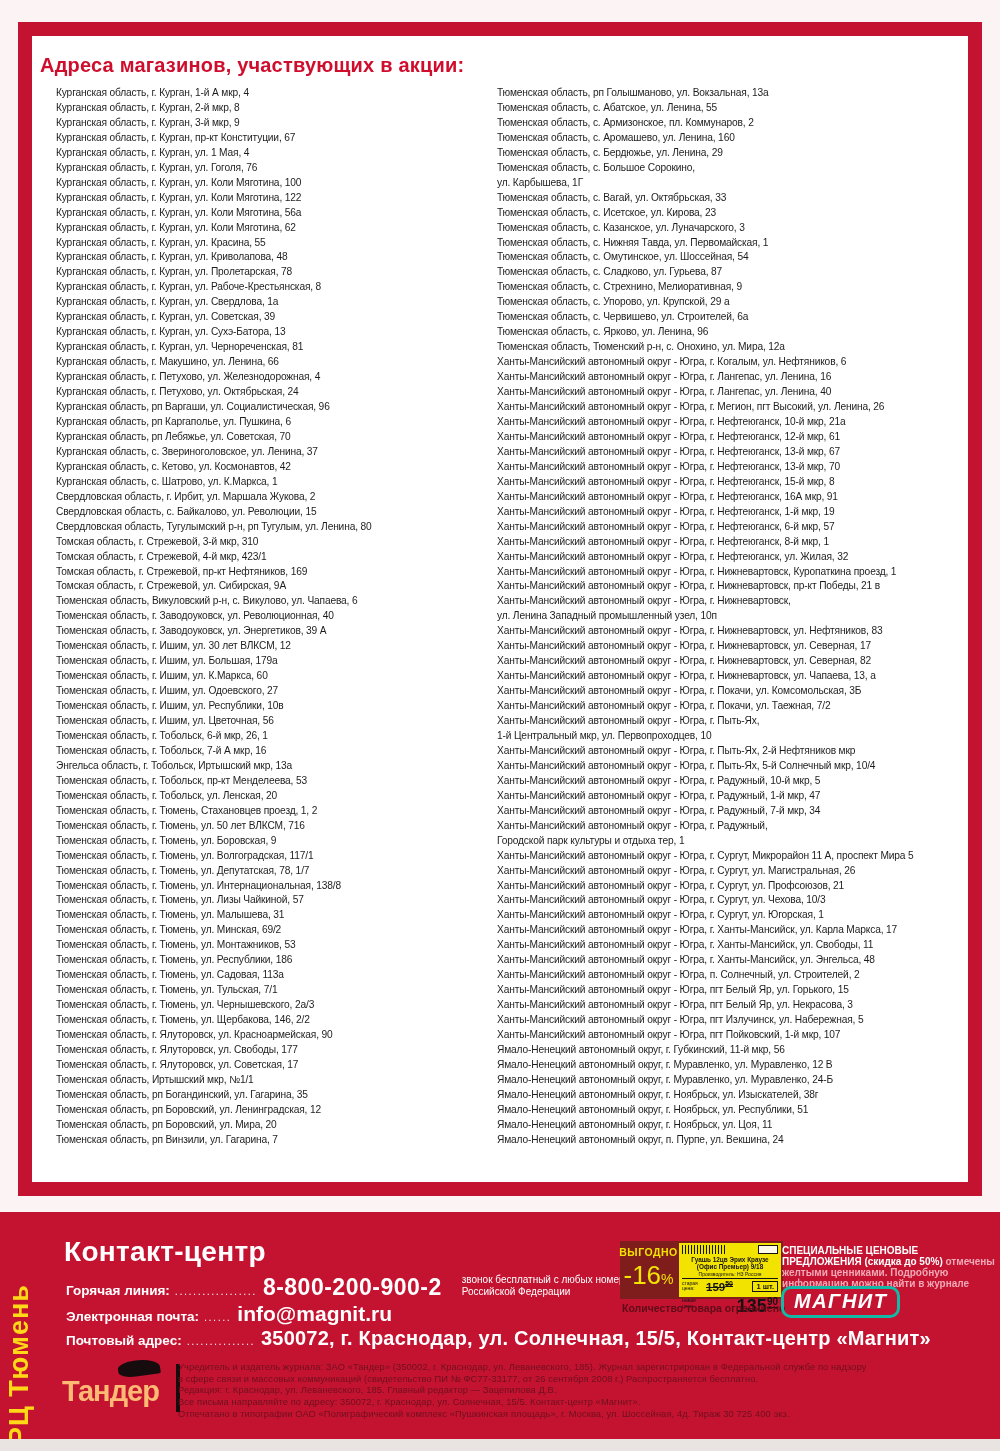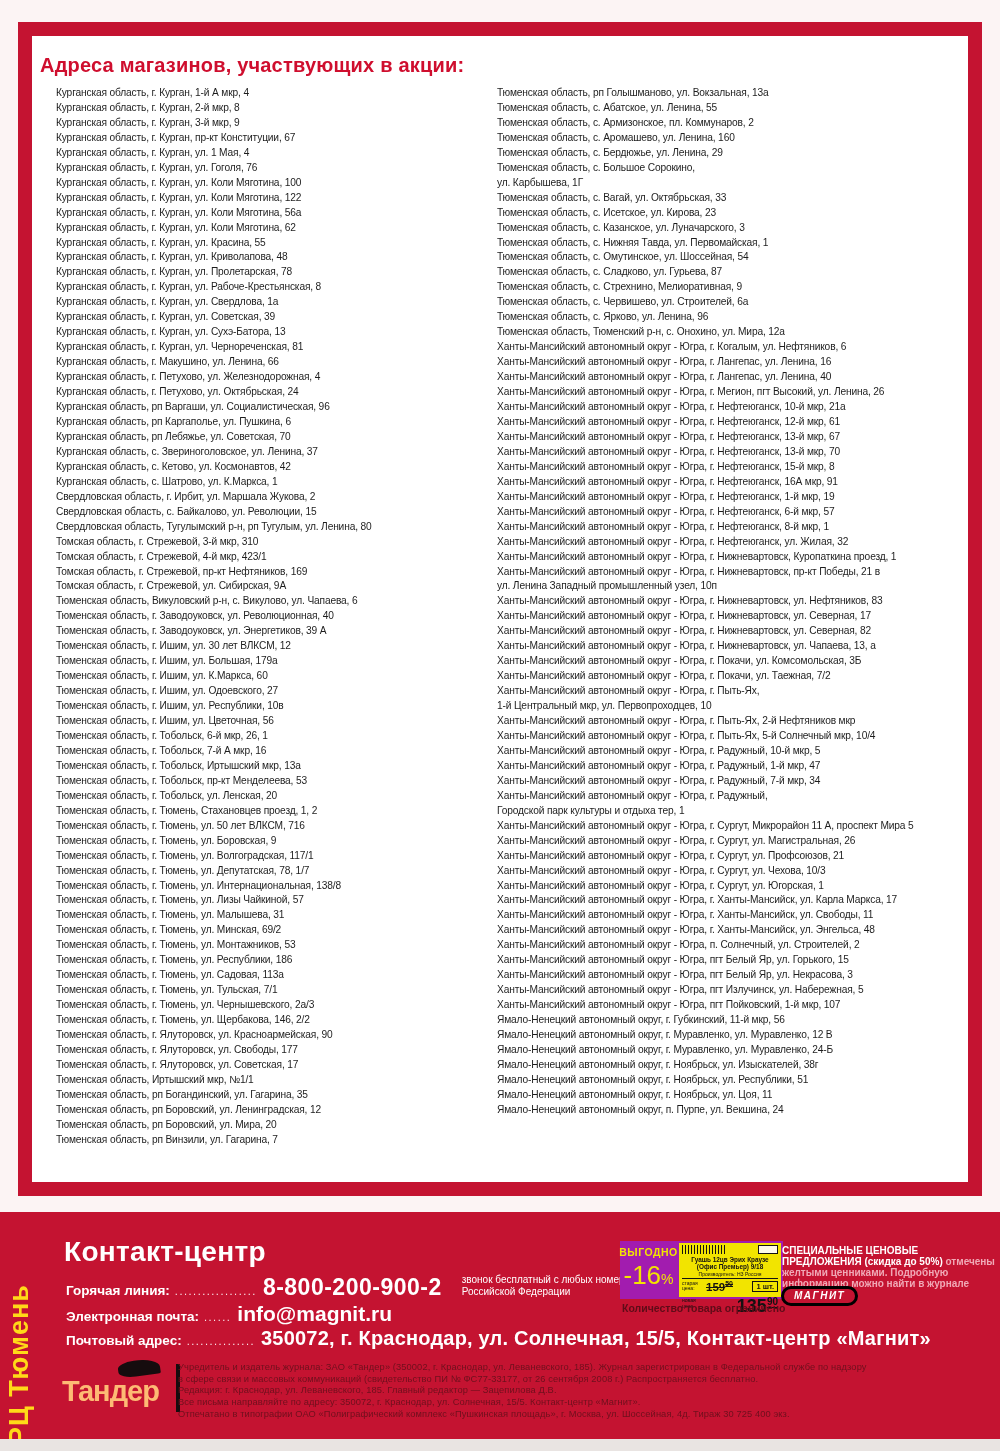--- a/index.html
+++ b/index.html
@@ -30,21 +30,21 @@
   .row-hotline .val { font-size:23px; font-weight:bold; letter-spacing:0.5px; }
   .hotline-note { font-size:10px; line-height:12px; font-weight:normal; margin-left:20px;
                   align-self:center; transform:translateY(-2px); }
   .row-email { top:90px; }
   .row-email .val { font-size:21px; font-weight:bold; }
   .row-postal { top:115px; }
   .row-postal .val { font-size:20px; font-weight:bold; letter-spacing:0.2px; }
 
   
   .badge { position:absolute; left:620px; top:29px; width:163px; height:58px;
-           background:#a21caf; display:flex; }
+           background:#7f1d1d; display:flex; }
   .badge-left { width:57px; display:flex; flex-direction:column; align-items:center; }
   .vygodno { color:#f2e400; font-weight:bold; font-size:10.5px; margin-top:5px; letter-spacing:0.5px; }
   .discount { color:#f2e400; font-weight:normal; font-size:26px; margin-top:6px; line-height:22px; }
   .discount .pct { font-size:14px; }
   .tag { flex:1; background:#f2e400; margin:2px; position:relative; color:#141212; padding:2px 3px 2px 3px; }
   .tag-top { display:flex; justify-content:space-between; align-items:flex-start; height:10px; }
   .barcode { width:44px; height:9px;
              background:repeating-linear-gradient(90deg,#141212 0 1px,#f2e400 1px 3px); }
   .tag-corner { width:20px; height:9px; background:#fdfbe8; border:1px solid #141212; }
   .tag-name { text-align:center; font-weight:bold; font-size:6.4px; line-height:7px; margin-top:1px; }
@@ -55,22 +55,22 @@
   .old-price sup { font-size:7px; text-decoration:line-through; }
   .qty-box { margin-left:auto; border:1.5px solid #141212; font-size:7.5px; font-weight:bold; padding:0 3px; line-height:9px; }
   .new-price { font-size:18px; font-weight:bold; margin-left:auto; line-height:16px; }
   .new-price sup { font-size:10px; border-bottom:1.5px solid #141212; }
   .limited-note { position:absolute; left:622px; top:90px; font-size:10.5px; color:#5e0c18; font-weight:bold; }
 
   
   .offers { position:absolute; left:782px; top:33px; width:218px; font-size:10px;
             line-height:11px; font-weight:bold; }
   .offers .rest { color:#f0a9b6; }
-  .magnit-logo { position:absolute; left:781px; top:74px; border:3px solid #000000;
-                 border-radius:10px; padding:1px 10px 2px 10px; font-size:10px;
+  .magnit-logo { position:absolute; left:781px; top:74px; border:3px solid #14b8a6;
+                 border-radius:10px; padding:1px 10px 2px 10px; font-size:20px;
                  font-weight:bold; font-style:italic; letter-spacing:1.5px; }
 
   
   .tander { position:absolute; left:62px; top:148px; width:104px; height:58px; color:#fdba74; }
   .tander-text { position:absolute; left:0; bottom:10px; font-size:29px; font-weight:bold; letter-spacing:-1px; }
   .tander-bird { position:absolute; right:6px; top:0; width:42px; height:16px; background:#160c0e;
                  border-radius:60% 90% 10% 60%; transform:rotate(-8deg); }
   .tander-bar { position:absolute; right:-14px; top:4px; width:4px; height:48px; background:#160c0e; }
   .legal { position:absolute; left:178px; top:150px; font-size:9.3px; line-height:11.7px;
            color:#6e101d; letter-spacing:0.1px; white-space:nowrap; }
@@ -123,21 +123,21 @@
       <div>Тюменская область, г. Заводоуковск, ул. Революционная, 40</div>
       <div>Тюменская область, г. Заводоуковск, ул. Энергетиков, 39 А</div>
       <div>Тюменская область, г. Ишим, ул. 30 лет ВЛКСМ, 12</div>
       <div>Тюменская область, г. Ишим, ул. Большая, 179а</div>
       <div>Тюменская область, г. Ишим, ул. К.Маркса, 60</div>
       <div>Тюменская область, г. Ишим, ул. Одоевского, 27</div>
       <div>Тюменская область, г. Ишим, ул. Республики, 10в</div>
       <div>Тюменская область, г. Ишим, ул. Цветочная, 56</div>
       <div>Тюменская область, г. Тобольск, 6-й мкр, 26, 1</div>
       <div>Тюменская область, г. Тобольск, 7-й А мкр, 16</div>
-      <div>Тюменская область, г. Тобольск, Иртышский мкр, 13а</div>
+      <div>Энгельса область, г. Тобольск, Иртышский мкр, 13а</div>
       <div>Тюменская область, г. Тобольск, пр-кт Менделеева, 53</div>
       <div>Тюменская область, г. Тобольск, ул. Ленская, 20</div>
       <div>Тюменская область, г. Тюмень, Стахановцев проезд, 1, 2</div>
       <div>Тюменская область, г. Тюмень, ул. 50 лет ВЛКСМ, 716</div>
       <div>Тюменская область, г. Тюмень, ул. Боровская, 9</div>
       <div>Тюменская область, г. Тюмень, ул. Волгоградская, 117/1</div>
       <div>Тюменская область, г. Тюмень, ул. Депутатская, 78, 1/7</div>
       <div>Тюменская область, г. Тюмень, ул. Интернациональная, 138/8</div>
       <div>Тюменская область, г. Тюмень, ул. Лизы Чайкиной, 57</div>
       <div>Тюменская область, г. Тюмень, ул. Малышева, 31</div>
@@ -166,39 +166,41 @@
       <div>Тюменская область, с. Бердюжье, ул. Ленина, 29</div>
       <div>Тюменская область, с. Большое Сорокино,</div>
       <div>ул. Карбышева, 1Г</div>
       <div>Тюменская область, с. Вагай, ул. Октябрьская, 33</div>
       <div>Тюменская область, с. Исетское, ул. Кирова, 23</div>
       <div>Тюменская область, с. Казанское, ул. Луначарского, 3</div>
       <div>Тюменская область, с. Нижняя Тавда, ул. Первомайская, 1</div>
       <div>Тюменская область, с. Омутинское, ул. Шоссейная, 54</div>
       <div>Тюменская область, с. Сладково, ул. Гурьева, 87</div>
       <div>Тюменская область, с. Стрехнино, Мелиоративная, 9</div>
+      <div>Тюменская область, с. Упорово, ул. Крупской, 29 а</div>
       <div>Тюменская область, с. Червишево, ул. Строителей, 6а</div>
       <div>Тюменская область, с. Ярково, ул. Ленина, 96</div>
       <div>Тюменская область, Тюменский р-н, с. Онохино, ул. Мира, 12а</div>
       <div>Ханты-Мансийский автономный округ - Югра, г. Когалым, ул. Нефтяников, 6</div>
       <div>Ханты-Мансийский автономный округ - Югра, г. Лангепас, ул. Ленина, 16</div>
       <div>Ханты-Мансийский автономный округ - Югра, г. Лангепас, ул. Ленина, 40</div>
       <div>Ханты-Мансийский автономный округ - Югра, г. Мегион, пгт Высокий, ул. Ленина, 26</div>
       <div>Ханты-Мансийский автономный округ - Югра, г. Нефтеюганск, 10-й мкр, 21а</div>
       <div>Ханты-Мансийский автономный округ - Югра, г. Нефтеюганск, 12-й мкр, 61</div>
       <div>Ханты-Мансийский автономный округ - Югра, г. Нефтеюганск, 13-й мкр, 67</div>
       <div>Ханты-Мансийский автономный округ - Югра, г. Нефтеюганск, 13-й мкр, 70</div>
       <div>Ханты-Мансийский автономный округ - Югра, г. Нефтеюганск, 15-й мкр, 8</div>
       <div>Ханты-Мансийский автономный округ - Югра, г. Нефтеюганск, 16А мкр, 91</div>
       <div>Ханты-Мансийский автономный округ - Югра, г. Нефтеюганск, 1-й мкр, 19</div>
       <div>Ханты-Мансийский автономный округ - Югра, г. Нефтеюганск, 6-й мкр, 57</div>
       <div>Ханты-Мансийский автономный округ - Югра, г. Нефтеюганск, 8-й мкр, 1</div>
       <div>Ханты-Мансийский автономный округ - Югра, г. Нефтеюганск, ул. Жилая, 32</div>
       <div>Ханты-Мансийский автономный округ - Югра, г. Нижневартовск, Куропаткина проезд, 1</div>
       <div>Ханты-Мансийский автономный округ - Югра, г. Нижневартовск, пр-кт Победы, 21 в</div>
+      <div>Ханты-Мансийский автономный округ - Югра, г. Нижневартовск,</div>
       <div>ул. Ленина Западный промышленный узел, 10п</div>
       <div>Ханты-Мансийский автономный округ - Югра, г. Нижневартовск, ул. Нефтяников, 83</div>
       <div>Ханты-Мансийский автономный округ - Югра, г. Нижневартовск, ул. Северная, 17</div>
       <div>Ханты-Мансийский автономный округ - Югра, г. Нижневартовск, ул. Северная, 82</div>
       <div>Ханты-Мансийский автономный округ - Югра, г. Нижневартовск, ул. Чапаева, 13, а</div>
       <div>Ханты-Мансийский автономный округ - Югра, г. Покачи, ул. Комсомольская, 3Б</div>
       <div>Ханты-Мансийский автономный округ - Югра, г. Покачи, ул. Таежная, 7/2</div>
       <div>Ханты-Мансийский автономный округ - Югра, г. Пыть-Ях,</div>
       <div>1-й Центральный мкр, ул. Первопроходцев, 10</div>
       <div>Ханты-Мансийский автономный округ - Югра, г. Пыть-Ях, 2-й Нефтяников мкр</div>

